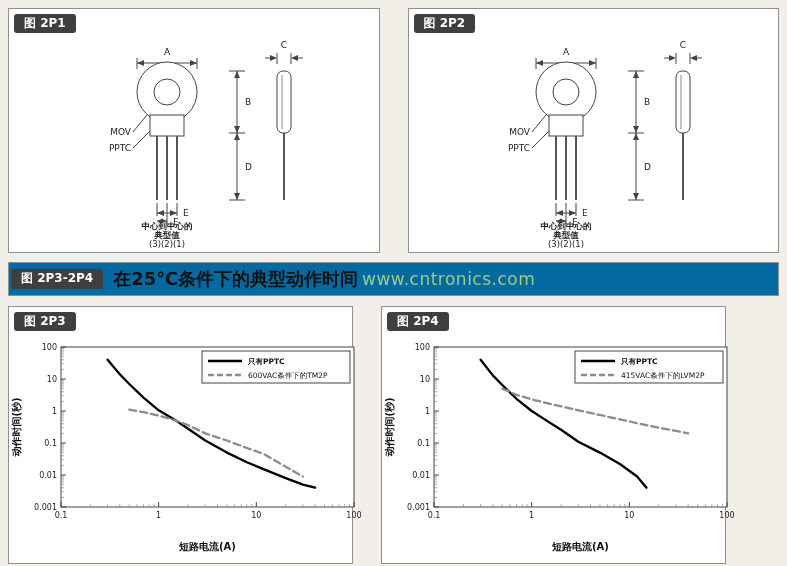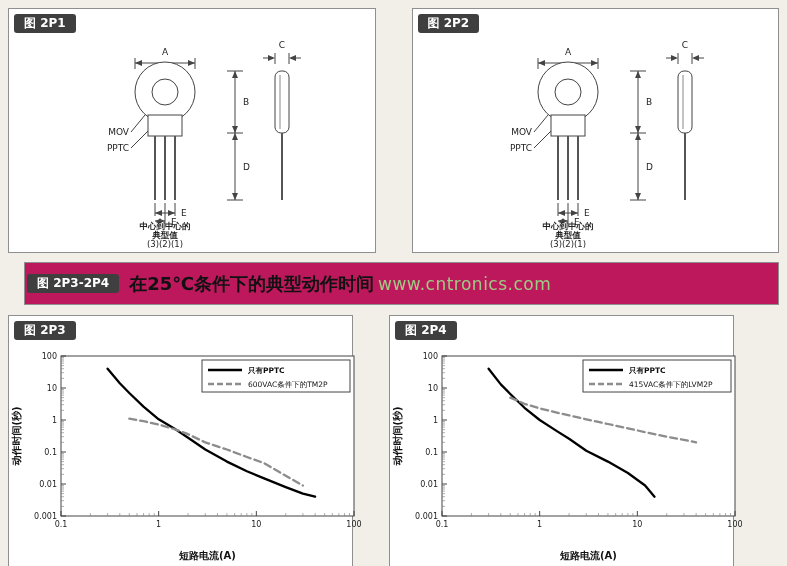--- a/index.html
+++ b/index.html
@@ -4,42 +4,41 @@
 <style>
   *{box-sizing:border-box;margin:0;padding:0}
   html,body{width:787px;height:566px}
   body{
     background:#f2efe9;
     font-family:"DejaVu Sans",sans-serif;
     position:relative;
     overflow:hidden;
   }
   .page{position:absolute;inset:0;padding:8px}
-  .row{display:flex;gap:36px}
+  .row{display:flex;gap:28px}
   .panel{
     background:#fff;
     border:1px solid #8f8f8f;
     position:relative;
   }
   .top-row{margin-bottom:9px}
   .top-row .panel{width:374px;height:245px}
   .badge{
     position:absolute;top:5px;left:5px;
     background:#3f3f3f;color:#fff;
     font-size:12px;font-weight:bold;
     padding:2px 10px 3px;border-radius:3px;
     line-height:1.2;white-space:nowrap;
   }
   .band{
-    height:43px;
-    background:#be185d;border:1px solid #8f8f8f;
+    height:34px;
+    background:#0369a1;border:1px solid #8f8f8f;
     display:flex;align-items:center;
     margin-bottom:10px;
     overflow:hidden;
-    margin-left:16px;
   }
   .band .badge{position:static;margin-left:2px;flex:0 0 auto}
   .band-title{font-size:18px;font-weight:bold;color:#111;margin-left:10px;white-space:nowrap}
   .watermark{font-size:17px;color:#9ccc84;margin-left:4px;white-space:nowrap;letter-spacing:.5px}
   .bottom-row .panel{width:345px;height:258px}
   .diagram{display:block;margin:26px auto 0}
   .chart{display:block;margin:28px auto 0;font-family:"DejaVu Sans",sans-serif}
 </style>
 </head>
 <body>

